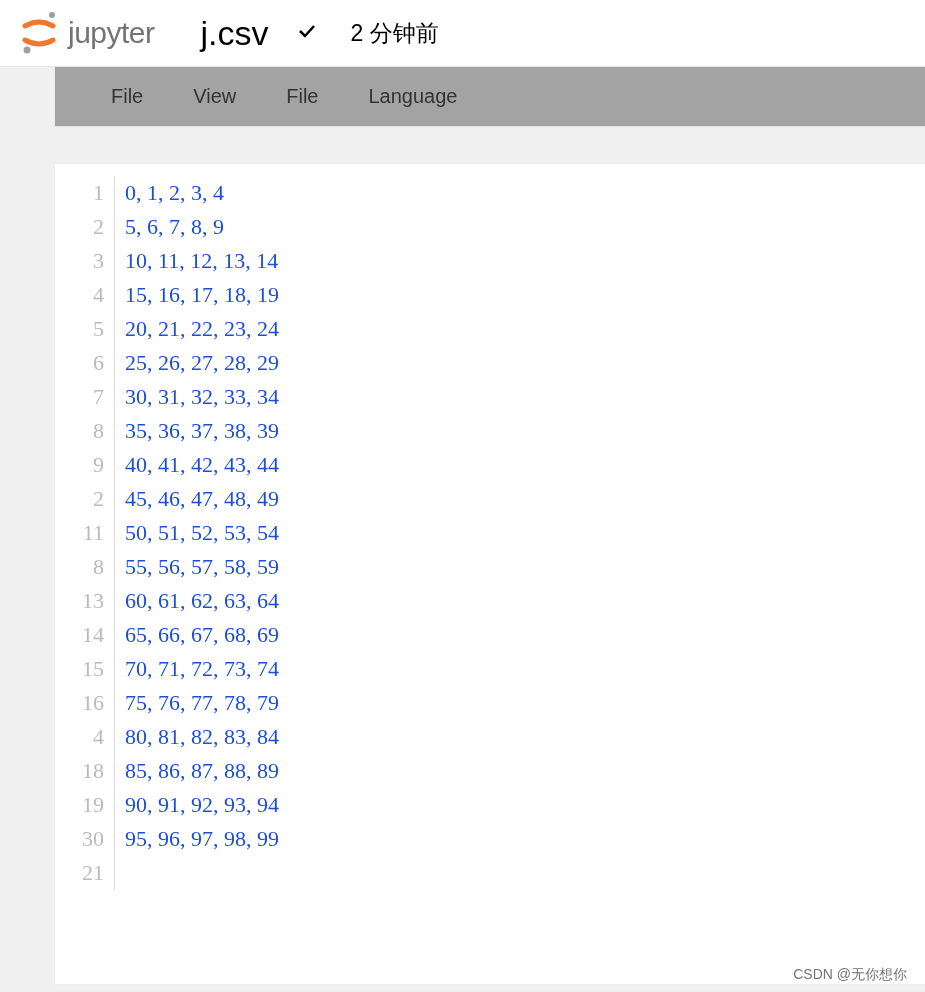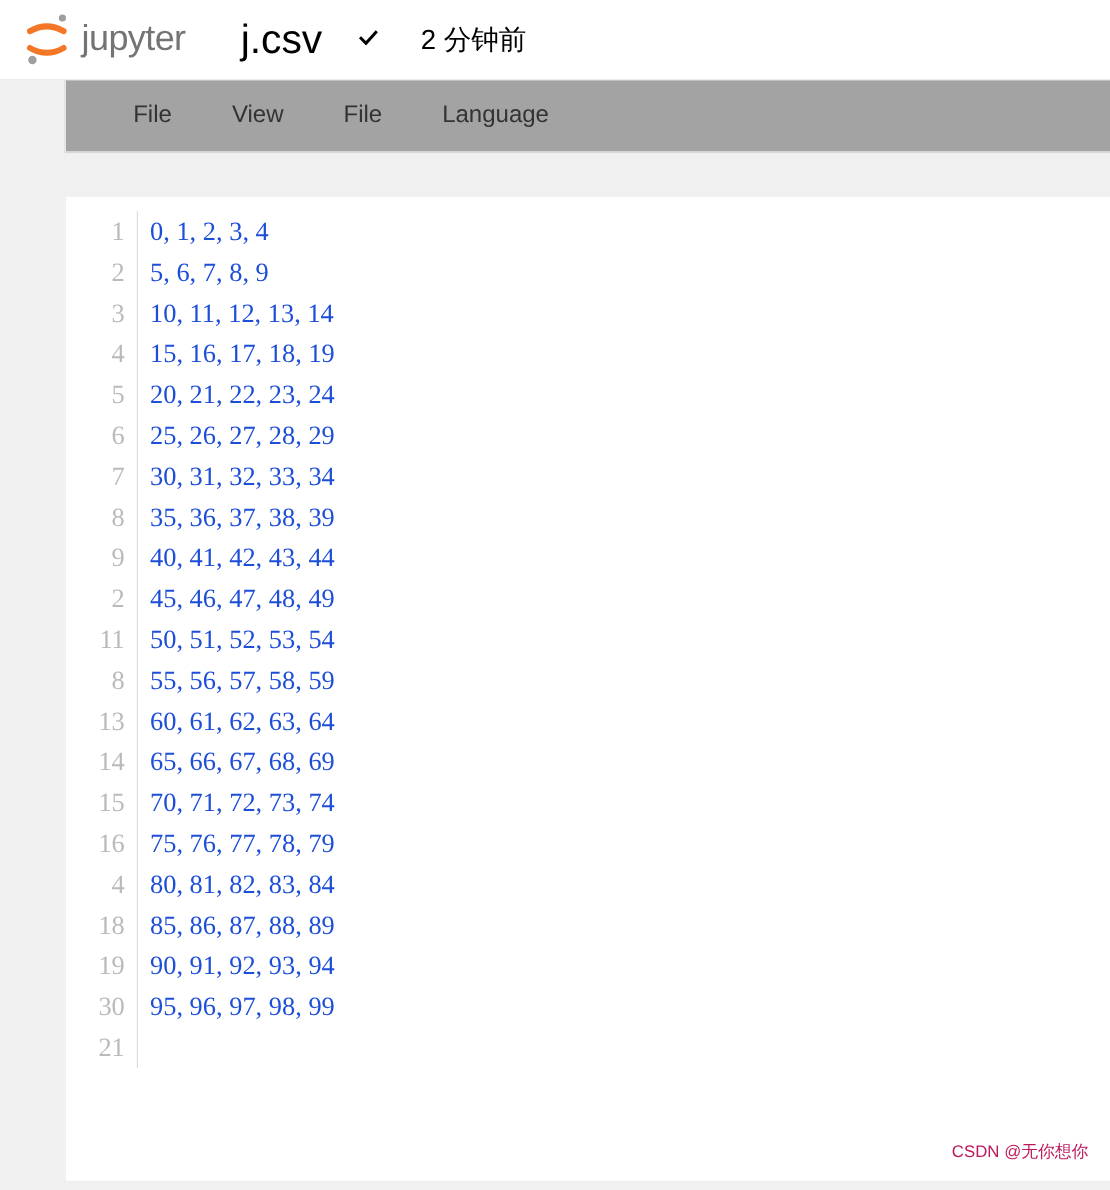--- a/index.html
+++ b/index.html
@@ -91,23 +91,23 @@
     .gutter div { height: 34px; }
     .lines {
       padding-left: 10px;
       color: #1d4ed8;
       white-space: pre;
     }
     .lines div { height: 34px; }
     .watermark {
       position: absolute;
       right: 18px;
-      bottom: 23px;
+      bottom: 8px;
       font-size: 14px;
-      color: #be185d;
+      color: #737373;
       font-family: Arial, sans-serif;
     }
   </style>
 </head>
 <body>
 
 <div class="header">
   <div class="jupyter-logo">
     <div class="logo-icon">
       <svg width="38" height="46" viewBox="0 0 38 46">

